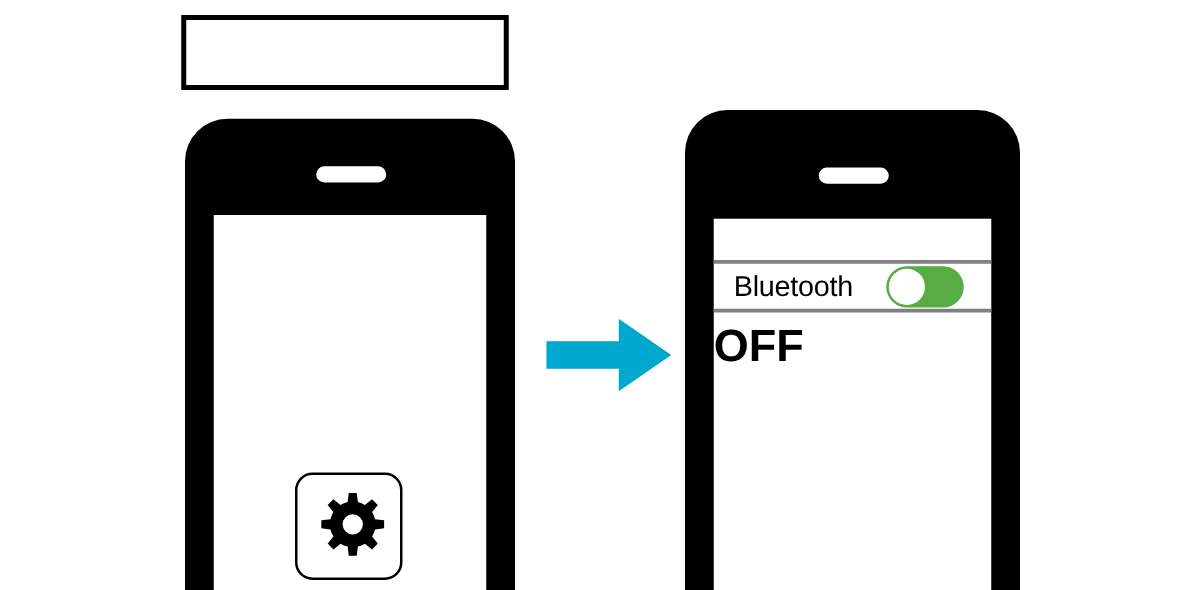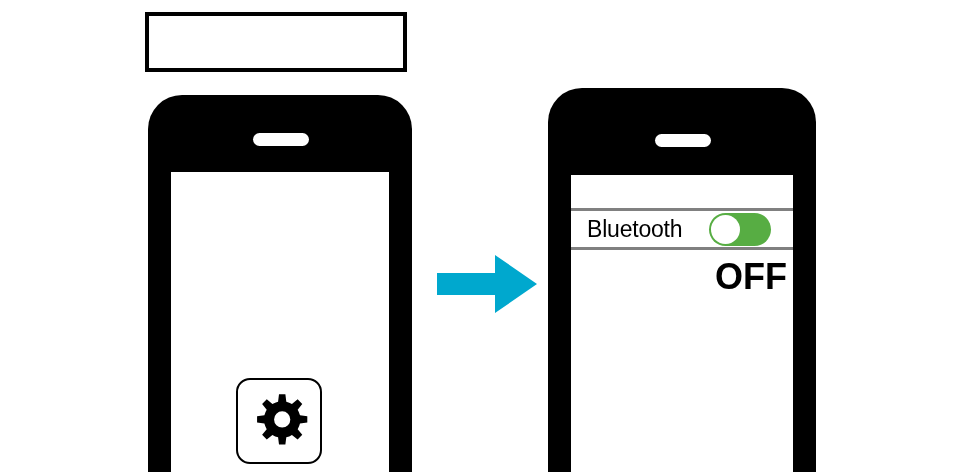--- a/index.html
+++ b/index.html
@@ -155,21 +155,21 @@
     width: 29px;
     height: 29px;
     border-radius: 50%;
     background: #ffffff;
   }
 
   
   #state-caption {
     margin-top: 6px;
     padding-right: 6px;
-    text-align: right;
+    text-align: left;
     font-size: 36px;
     font-weight: bold;
     line-height: 42px;
     color: #000000;
     letter-spacing: 0px;
   }
 
   
   #flow-arrow {
     position: absolute;

